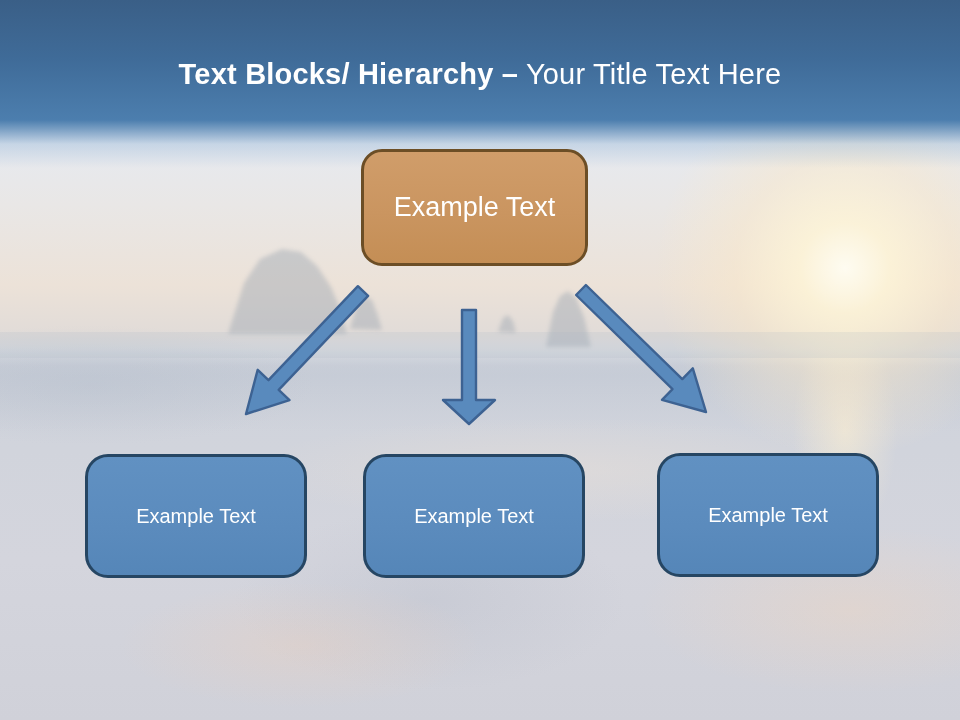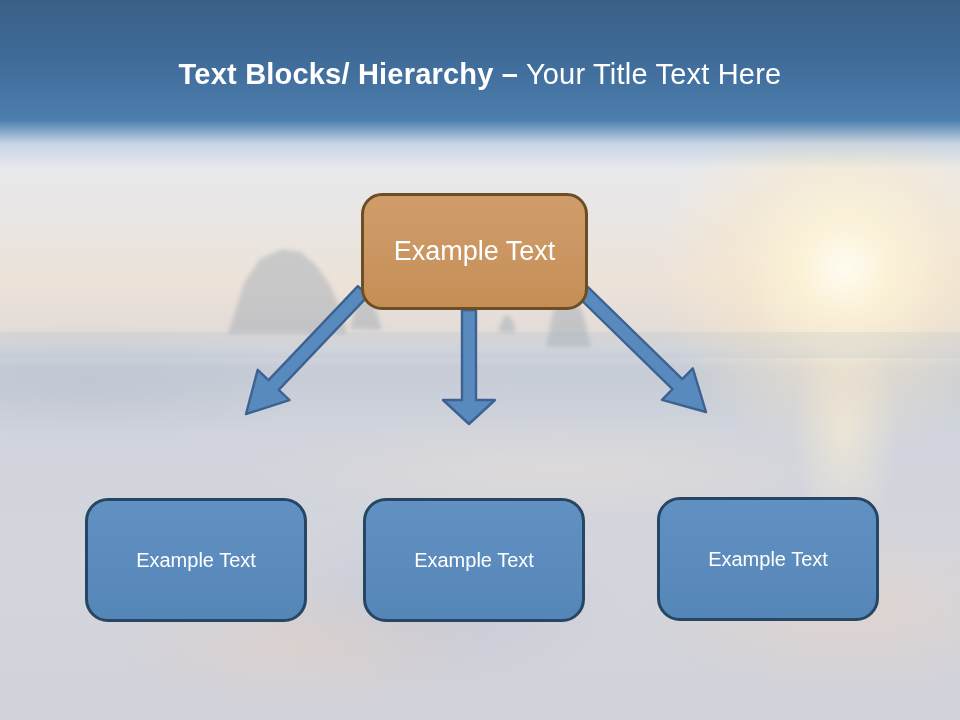--- a/index.html
+++ b/index.html
@@ -36,21 +36,21 @@
   .title{
     position:absolute;top:55px;left:0;width:100%;
     text-align:center;color:#ffffff;font-size:29px;line-height:38px;
     letter-spacing:0.2px;
   }
   .title .t-bold{font-weight:bold;}
   .title .t-reg{font-weight:normal;}
   
   .box{
     position:absolute;display:flex;align-items:center;justify-content:center;
-    color:#ffffff;text-align:center;box-sizing:border-box;margin-top:44px;
+    color:#ffffff;text-align:center;box-sizing:border-box;
   }
   .root-box{
     left:361px;top:149px;width:227px;height:117px;
     background:linear-gradient(180deg,#d09d6a 0%,#ca9560 55%,#c48e55 100%);
     border:3px solid #6c4e26;border-radius:21px;font-size:27px;
   }
   .child-box{
     width:222px;height:124px;
     background:linear-gradient(180deg,#6191c2 0%,#5b8bbd 60%,#5586b8 100%);
     border:3px solid #264663;border-radius:23px;font-size:20px;

